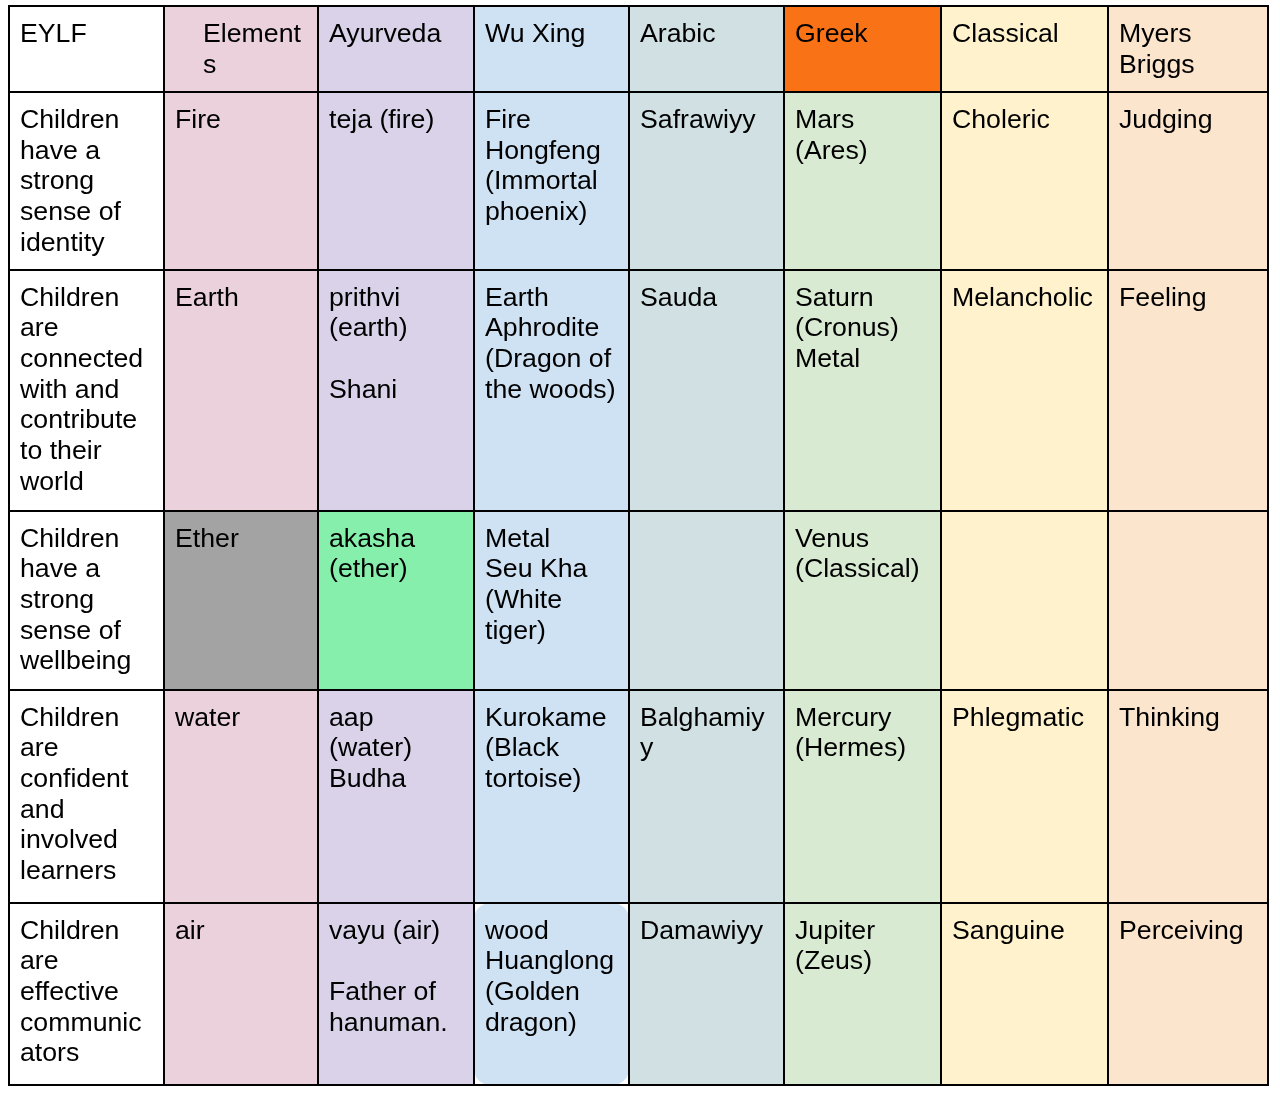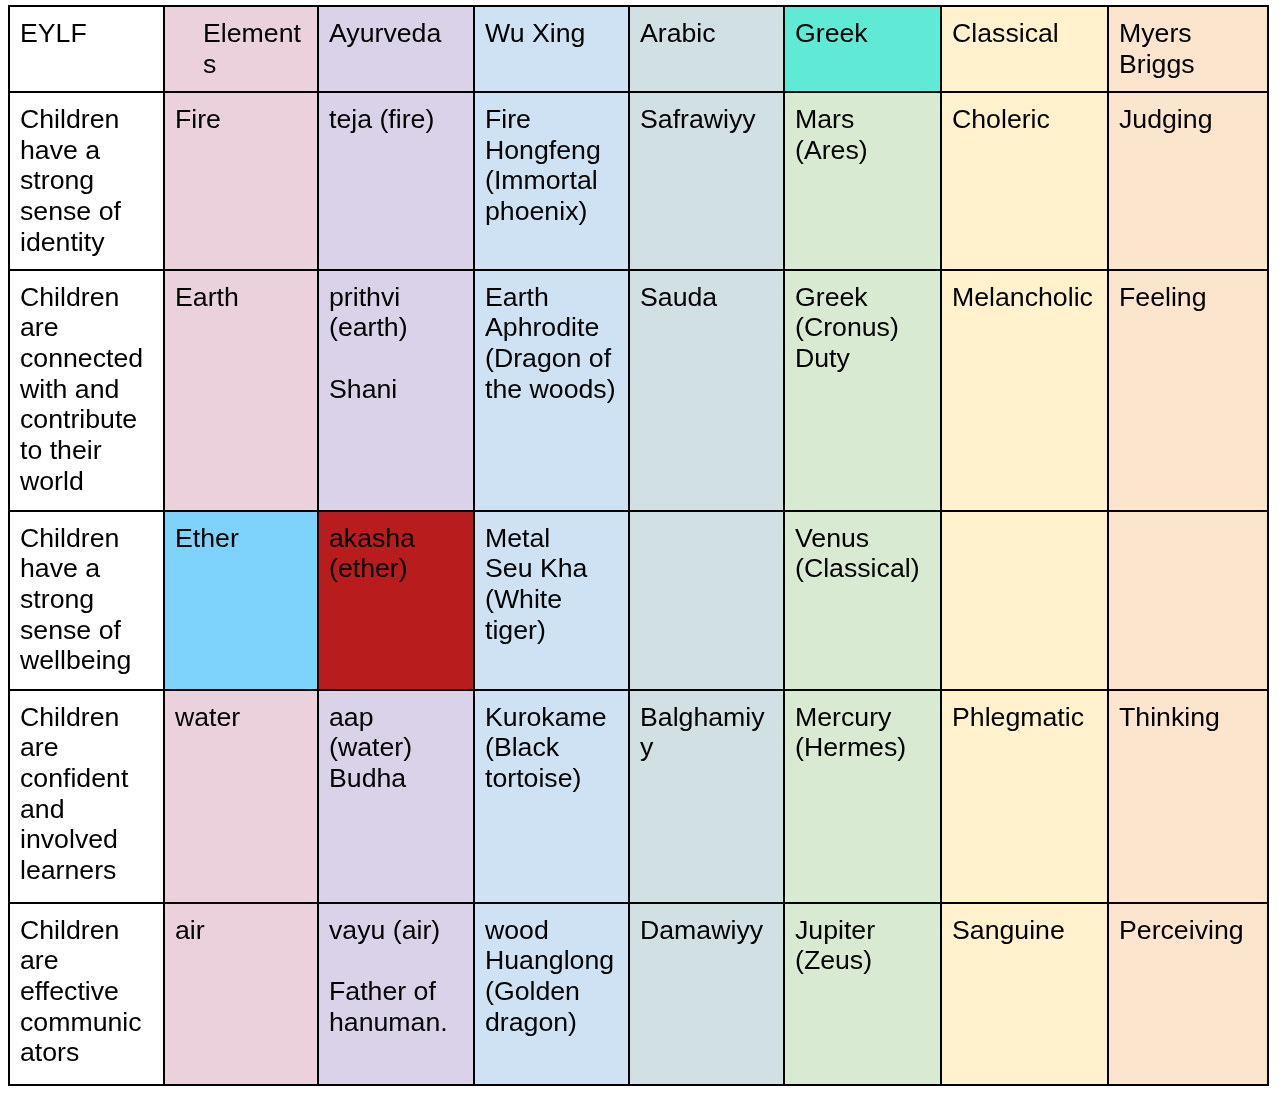--- a/index.html
+++ b/index.html
@@ -52,21 +52,21 @@
         <col style="width: 167px;">
         <col style="width: 160px;">
       </colgroup>
     <thead>
       <tr id="header-row">
           <th style="background: rgb(255, 255, 255); height: 62px;">EYLF</th>
           <th style="background: rgb(234, 209, 220); height: 62px; padding-left: 38px;">Elements</th>
           <th style="background: rgb(217, 210, 233); height: 62px;">Ayurveda</th>
           <th style="background: rgb(207, 226, 243); height: 62px; margin-top: 20px;">Wu Xing</th>
           <th style="background: rgb(208, 224, 227); height: 62px;">Arabic</th>
-          <th style="background: #5eead4; height: 62px;">Greek</th>
+          <th style="background: #f97316; height: 62px;">Greek</th>
           <th style="background: rgb(255, 242, 204); height: 62px;">Classical</th>
           <th style="background: rgb(252, 229, 205); height: 62px;">Myers Briggs</th>
         </tr>
     </thead>
     <tbody id="table-body">
         <tr>
           <td style="background: rgb(255, 255, 255); height: 153px;">Children have a strong sense of identity</td>
           <td style="background: rgb(234, 209, 220);">Fire</td>
           <td style="background: rgb(217, 210, 233);">teja (fire)</td>
           <td style="background: rgb(207, 226, 243);">Fire Hongfeng (Immortal phoenix)</td>
@@ -76,28 +76,28 @@
           <td style="background: rgb(252, 229, 205);">Judging</td>
         </tr>
         <tr>
           <td style="background: rgb(255, 255, 255); height: 217px;">Children are connected with and contribute to their world</td>
           <td style="background: rgb(234, 209, 220);">Earth</td>
           <td style="background: rgb(217, 210, 233);">prithvi (earth)
 
 Shani</td>
           <td style="background: rgb(207, 226, 243);">Earth Aphrodite (Dragon of the woods)</td>
           <td style="background: rgb(208, 224, 227);">Sauda</td>
-          <td style="background: rgb(217, 234, 211);">Greek (Cronus) Duty</td>
+          <td style="background: rgb(217, 234, 211);">Saturn (Cronus) Metal</td>
           <td style="background: rgb(255, 242, 204);">Melancholic</td>
           <td style="background: rgb(252, 229, 205);">Feeling</td>
         </tr>
         <tr>
           <td style="background: rgb(255, 255, 255); height: 155px;">Children have a strong sense of wellbeing</td>
-          <td style="background: #7dd3fc;">Ether</td>
-          <td style="background: #b91c1c;">akasha (ether)</td>
+          <td style="background: #a3a3a3;">Ether</td>
+          <td style="background: #86efac;">akasha (ether)</td>
           <td style="background: rgb(207, 226, 243); margin-left: 44px;">Metal
 Seu Kha (White tiger)</td>
           <td style="background: rgb(208, 224, 227);"></td>
           <td style="background: rgb(217, 234, 211);">Venus (Classical)</td>
           <td style="background: rgb(255, 242, 204);"></td>
           <td style="background: rgb(252, 229, 205);"></td>
         </tr>
         <tr>
           <td style="background: rgb(255, 255, 255); height: 189px;">Children are confident and involved learners</td>
           <td style="background: rgb(234, 209, 220);">water</td>
@@ -108,21 +108,21 @@
           <td style="background: rgb(217, 234, 211);">Mercury (Hermes)</td>
           <td style="background: rgb(255, 242, 204);">Phlegmatic</td>
           <td style="background: rgb(252, 229, 205);">Thinking</td>
         </tr>
         <tr>
           <td style="background: rgb(255, 255, 255); height: 158px;">Children are effective communicators</td>
           <td style="background: rgb(234, 209, 220);">air</td>
           <td style="background: rgb(217, 210, 233);">vayu (air)
 
 Father of hanuman.</td>
-          <td style="background: rgb(207, 226, 243);">wood Huanglong (Golden dragon)</td>
+          <td style="background: rgb(207, 226, 243); border-radius: 16px;">wood Huanglong (Golden dragon)</td>
           <td style="background: rgb(208, 224, 227);">Damawiyy</td>
           <td style="background: rgb(217, 234, 211);">Jupiter (Zeus)</td>
           <td style="background: rgb(255, 242, 204);">Sanguine</td>
           <td style="background: rgb(252, 229, 205);">Perceiving</td>
         </tr>
       </tbody>
   </table>
 </div>
 
 </body></html>

